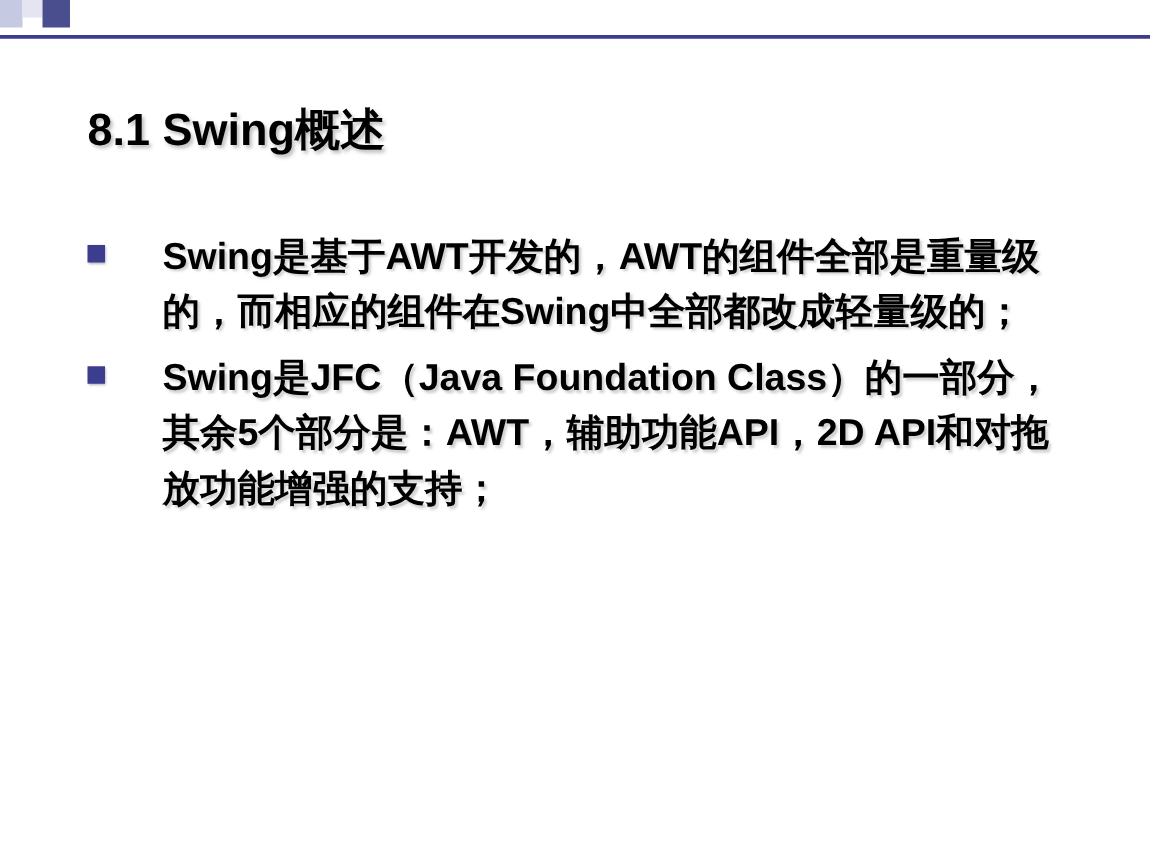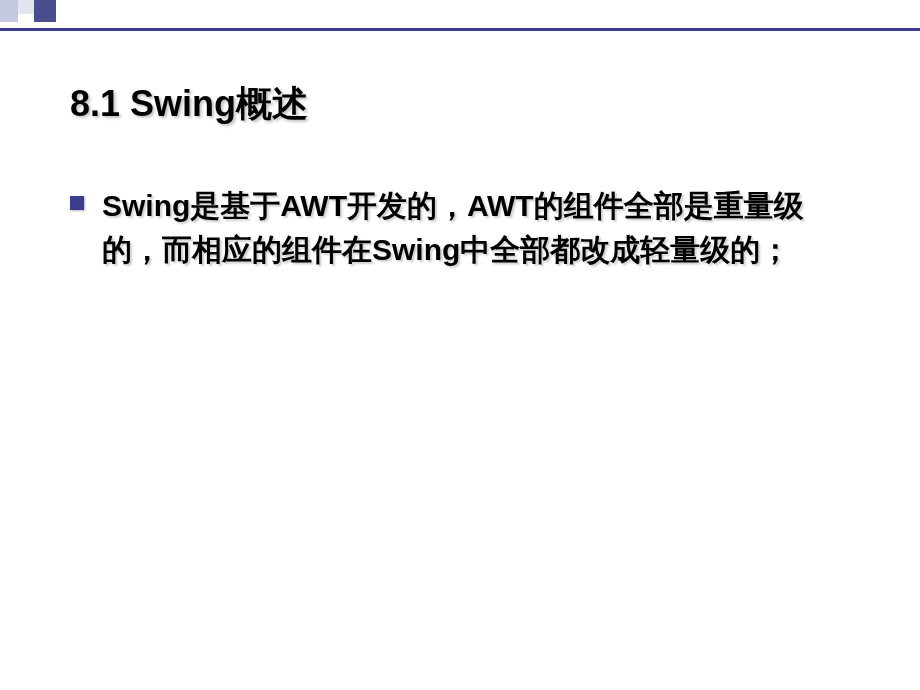--- a/index.html
+++ b/index.html
@@ -76,33 +76,38 @@
       margin-top: 12px;
       margin-right: 18px;
       box-shadow: 1px 1px 2px rgba(0,0,0,0.3);
     }
     .bullet-text {
       font-size: 30px;
       font-weight: bold;
       color: #000;
       line-height: 1.48;
       text-shadow: 2px 2px 2px rgba(120,120,120,0.35);
+      margin-left: 28px;
     }
   </style>
 </head>
 <body>
 
 <div class="top-decoration">
   <span class="deco-block deco-1"></span>
   <span class="deco-block deco-2"></span>
   <span class="deco-block deco-3"></span>
 </div>
 <div class="deco-line"></div>
 
 <div class="content">
   <h1 class="title">8.1 Swing概述</h1>
   <ul class="bullet-list">
     <li class="bullet-item">
       <span class="bullet-marker"></span>
       <span class="bullet-text">Swing是基于AWT开发的，AWT的组件全部是重量级的，而相应的组件在Swing中全部都改成轻量级的；</span>
     </li>
+    <li class="bullet-item">
+      <span class="bullet-marker"></span>
+      <span class="bullet-text">Swing是JFC（Java Foundation Class）的一部分，其余5个部分是：AWT，辅助功能API，2D API和对拖放功能增强的支持；</span>
+    </li>
   </ul>
 </div>
 
 </body></html>

